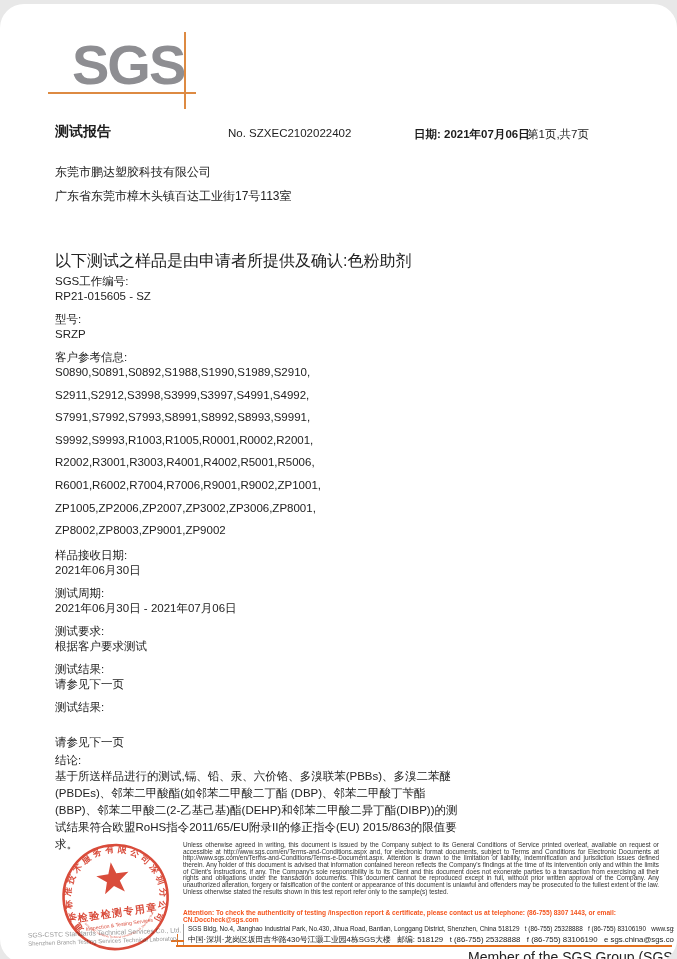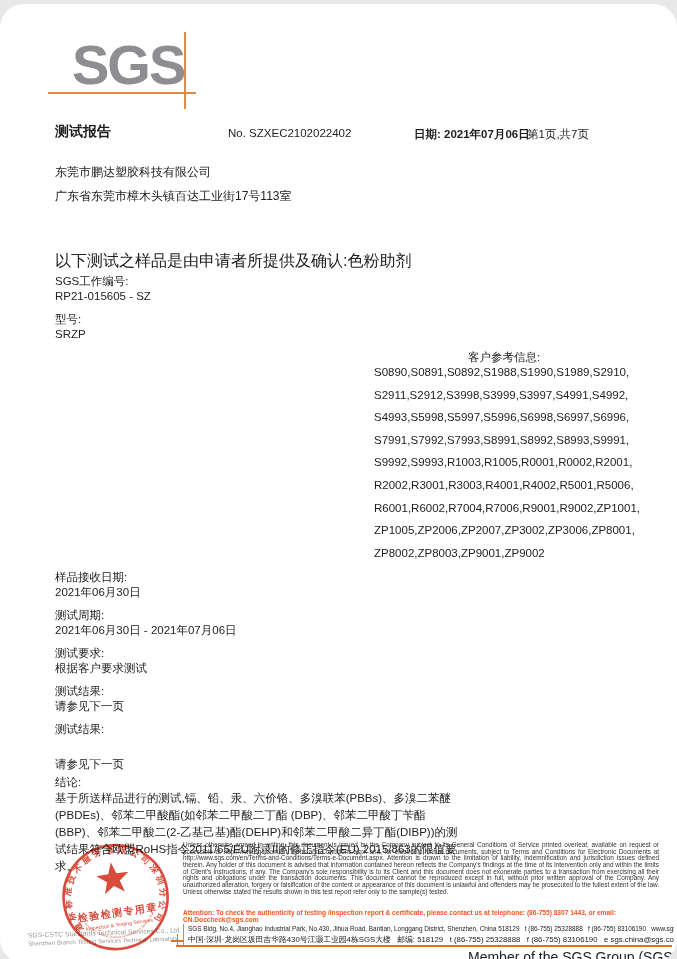--- a/index.html
+++ b/index.html
@@ -24,21 +24,21 @@
   .applicant div+div{margin-top:10px;}
 
   
   .statement{position:absolute;left:55px;top:247px;font-size:16px;text-align:right;}
   .fields{position:absolute;left:55px;top:270px;width:585px;}
   .row{display:flex;margin-bottom:8px;font-size:11.5px;line-height:15px;flex-direction:column;}
   .lbl{width:172px;flex:none;}
   .val{flex:1;}
   .codes{flex:1;margin-top:-4px;}
   .codes div{line-height:22.6px;}
-  .codes-row{margin-bottom:6px;align-items:flex-end;}
+  .codes-row{margin-bottom:6px;}
   .row-result{margin-bottom:3px;gap:20px;}
   .conclusion{line-height:17px;max-width:405px;}
 
   
   .legal{position:absolute;left:183px;top:838px;width:476px;margin:0;
          font-size:6.4px;line-height:6.65px;text-align:justify;color:#333;}
   .attention{position:absolute;left:183px;top:905px;width:476px;margin:0;
              font-size:6.6px;line-height:7px;font-weight:bold;color:#f4551e;}
   .addr{position:absolute;left:183px;top:920px;width:486px;border-left:1px solid #999;
         padding-left:4px;overflow:hidden;}
@@ -91,21 +91,20 @@
     </div>
     <div class="row">
       <span class="lbl">型号:</span>
       <span class="val">SRZP</span>
     </div>
     <div class="row codes-row">
       <span class="lbl">客户参考信息:</span>
       <div class="codes">
         <div>S0890,S0891,S0892,S1988,S1990,S1989,S2910,</div>
         <div>S2911,S2912,S3998,S3999,S3997,S4991,S4992,</div>
-        <div>S4993,S5998,S5997,S5996,S6998,S6997,S6996,</div>
         <div>S7991,S7992,S7993,S8991,S8992,S8993,S9991,</div>
         <div>S9992,S9993,R1003,R1005,R0001,R0002,R2001,</div>
         <div>R2002,R3001,R3003,R4001,R4002,R5001,R5006,</div>
         <div>R6001,R6002,R7004,R7006,R9001,R9002,ZP1001,</div>
         <div>ZP1005,ZP2006,ZP2007,ZP3002,ZP3006,ZP8001,</div>
         <div>ZP8002,ZP8003,ZP9001,ZP9002</div>
       </div>
     </div>
     <div class="row">
       <span class="lbl">样品接收日期:</span>

